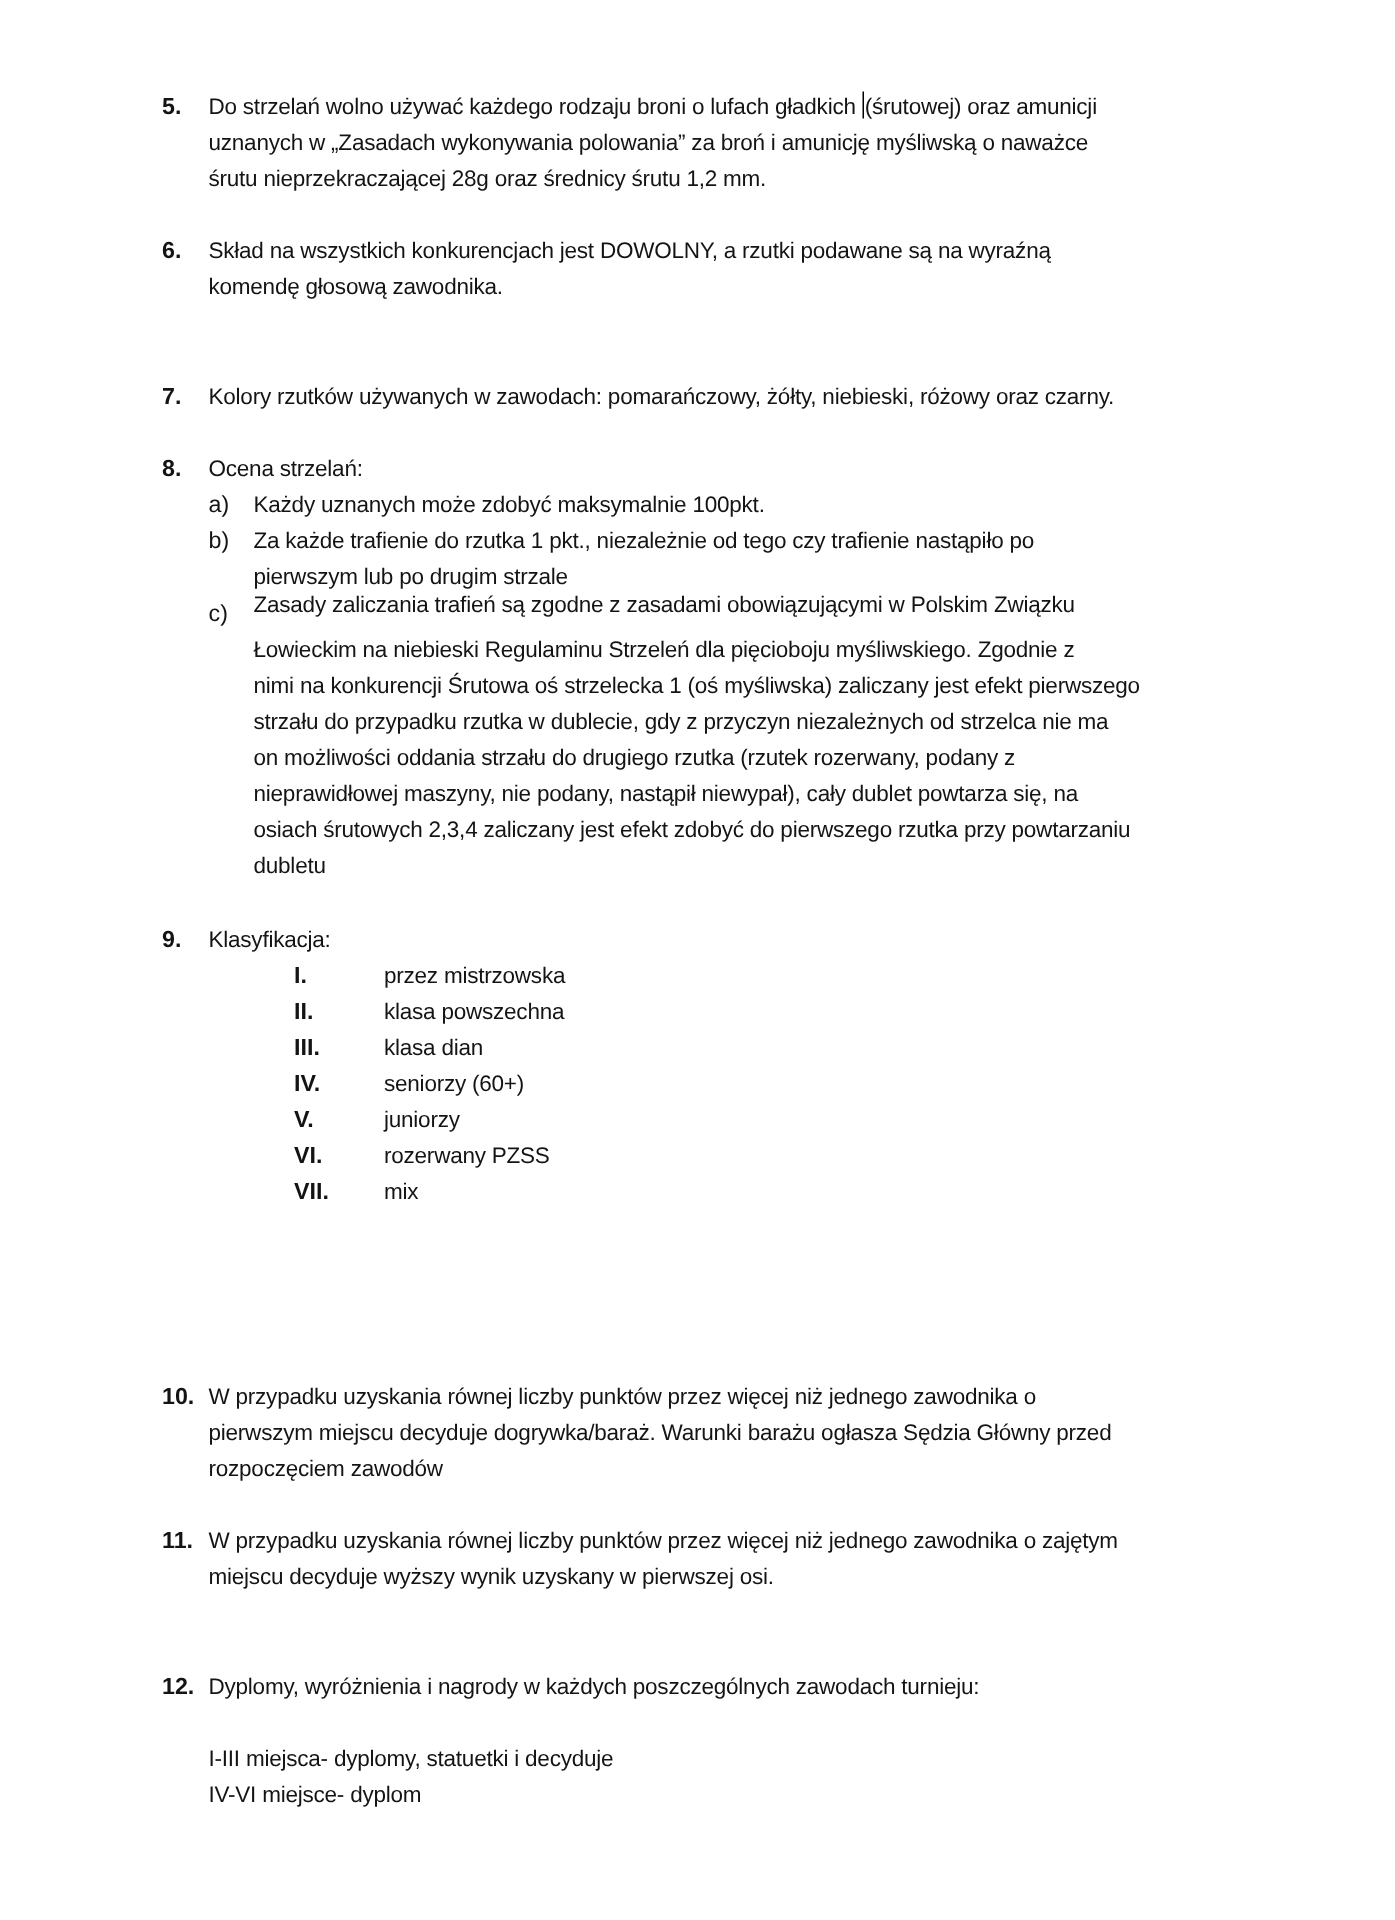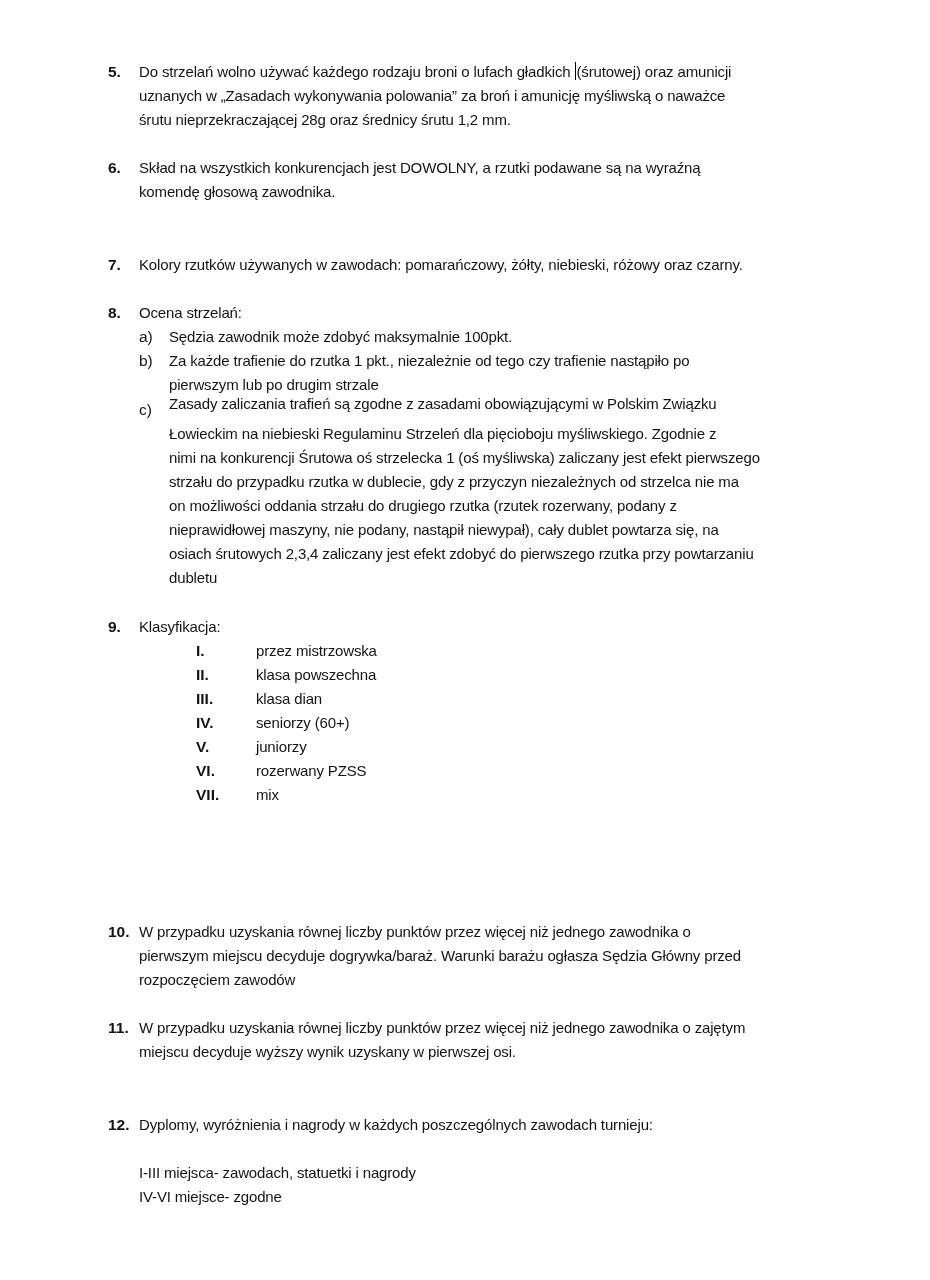--- a/index.html
+++ b/index.html
@@ -33,21 +33,21 @@
   <div>
     <span class="num" style="left:108px;top:253px">7.</span>
     <div class="line" style="left:139px;top:253px">Kolory rzutków używanych w zawodach: pomarańczowy, żółty, niebieski, różowy oraz czarny.</div>
   </div>
 
   <div>
     <span class="num" style="left:108px;top:301px">8.</span>
     <div class="line" style="left:139px;top:301px">Ocena strzelań:</div>
 
     <span class="sub" style="left:139px;top:325px">a)</span>
-    <div class="line" style="left:169px;top:325px">Sędzia zawodnik może zdobyć maksymalnie 100pkt.</div>
+    <div class="line" style="left:169px;top:325px">Każdy uznanych może zdobyć maksymalnie 100pkt.</div>
 
     <span class="sub" style="left:139px;top:349px">b)</span>
     <div class="line" style="left:169px;top:349px">Za każde trafienie do rzutka 1 pkt., niezależnie od tego czy trafienie nastąpiło po</div>
     <div class="line" style="left:169px;top:373px">pierwszym lub po drugim strzale</div>
 
     <span class="sub" style="left:139px;top:398px">c)</span>
     <div class="line" style="left:169px;top:392px">Zasady zaliczania trafień są zgodne z zasadami obowiązującymi w Polskim Związku</div>
     <div class="line" style="left:169px;top:422px">Łowieckim na niebieski Regulaminu Strzeleń dla pięcioboju myśliwskiego. Zgodnie z</div>
     <div class="line" style="left:169px;top:446px">nimi na konkurencji Śrutowa oś strzelecka 1 (oś myśliwska) zaliczany jest efekt pierwszego</div>
     <div class="line" style="left:169px;top:470px">strzału do przypadku rzutka w dublecie, gdy z przyczyn niezależnych od strzelca nie ma</div>
@@ -100,17 +100,17 @@
 
   <div>
     <span class="num" style="left:108px;top:1016px">11.</span>
     <div class="line" style="left:139px;top:1016px">W przypadku uzyskania równej liczby punktów przez więcej niż jednego zawodnika o zajętym</div>
     <div class="line" style="left:139px;top:1040px">miejscu decyduje wyższy wynik uzyskany w pierwszej osi.</div>
   </div>
 
   <div>
     <span class="num" style="left:108px;top:1113px">12.</span>
     <div class="line" style="left:139px;top:1113px">Dyplomy, wyróżnienia i nagrody w każdych poszczególnych zawodach turnieju:</div>
-    <div class="line" style="left:139px;top:1161px">I-III miejsca- zawodach, statuetki i nagrody</div>
-    <div class="line" style="left:139px;top:1185px">IV-VI miejsce- zgodne</div>
+    <div class="line" style="left:139px;top:1161px">I-III miejsca- dyplomy, statuetki i decyduje</div>
+    <div class="line" style="left:139px;top:1185px">IV-VI miejsce- dyplom</div>
   </div>
 
 </div>
 
 </body></html>

